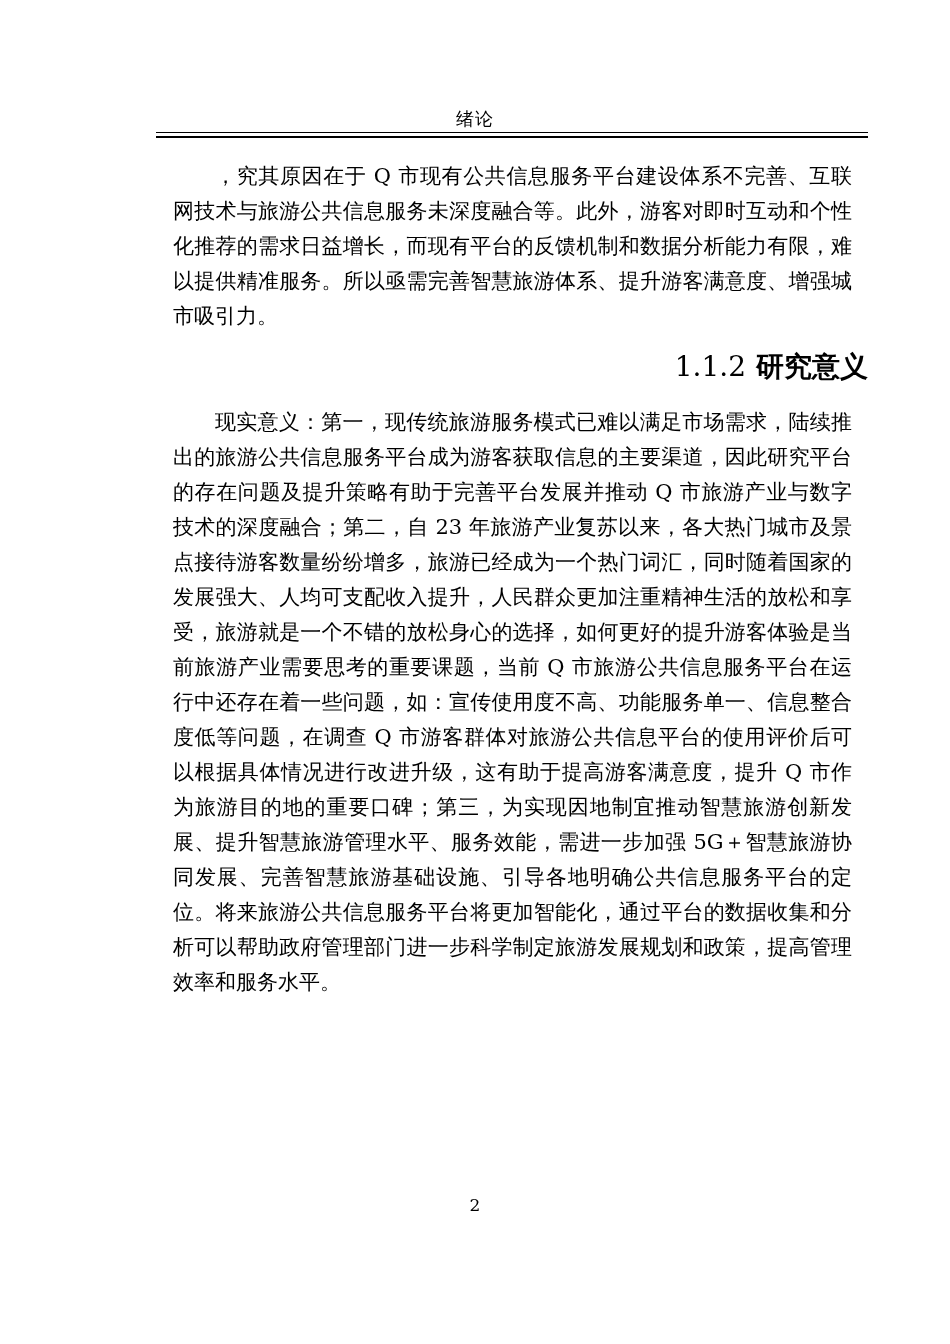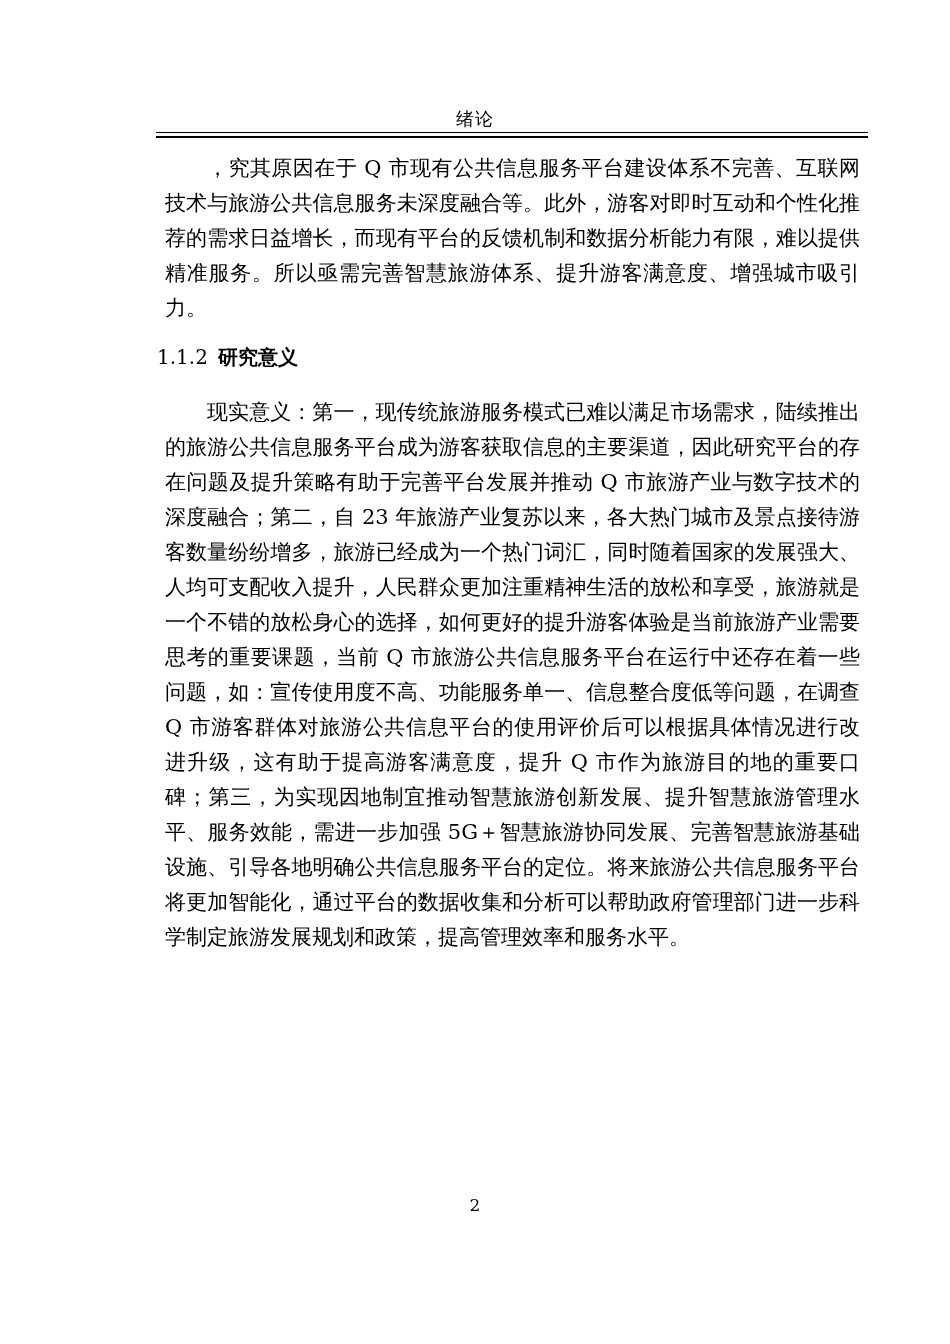--- a/index.html
+++ b/index.html
@@ -45,31 +45,31 @@
     position:absolute;
     top:143px;
     left:120px;
     width:711px;
     font-size:21px;
     line-height:35px;
     text-align:justify;
     text-justify:inter-character;
   }
   .content p{
-    margin:8px;
+    margin:16px;
     text-indent:2em;
   }
   .section-heading{
     margin-top:14px;
     margin-bottom:21px;
-    font-size:20px;
+    font-size:28px;
     line-height:34px;
     font-weight:bold;
     font-family:"DejaVu Sans","Liberation Sans",sans-serif;
-    text-align:left;
+    text-align:right;
   }
   .heading-number{
     font-family:"DejaVu Serif","Liberation Serif",serif;
     font-weight:normal;
     margin-right:10px;
   }
   .page-number{
     position:absolute;
     top:1194px;
     left:0;

